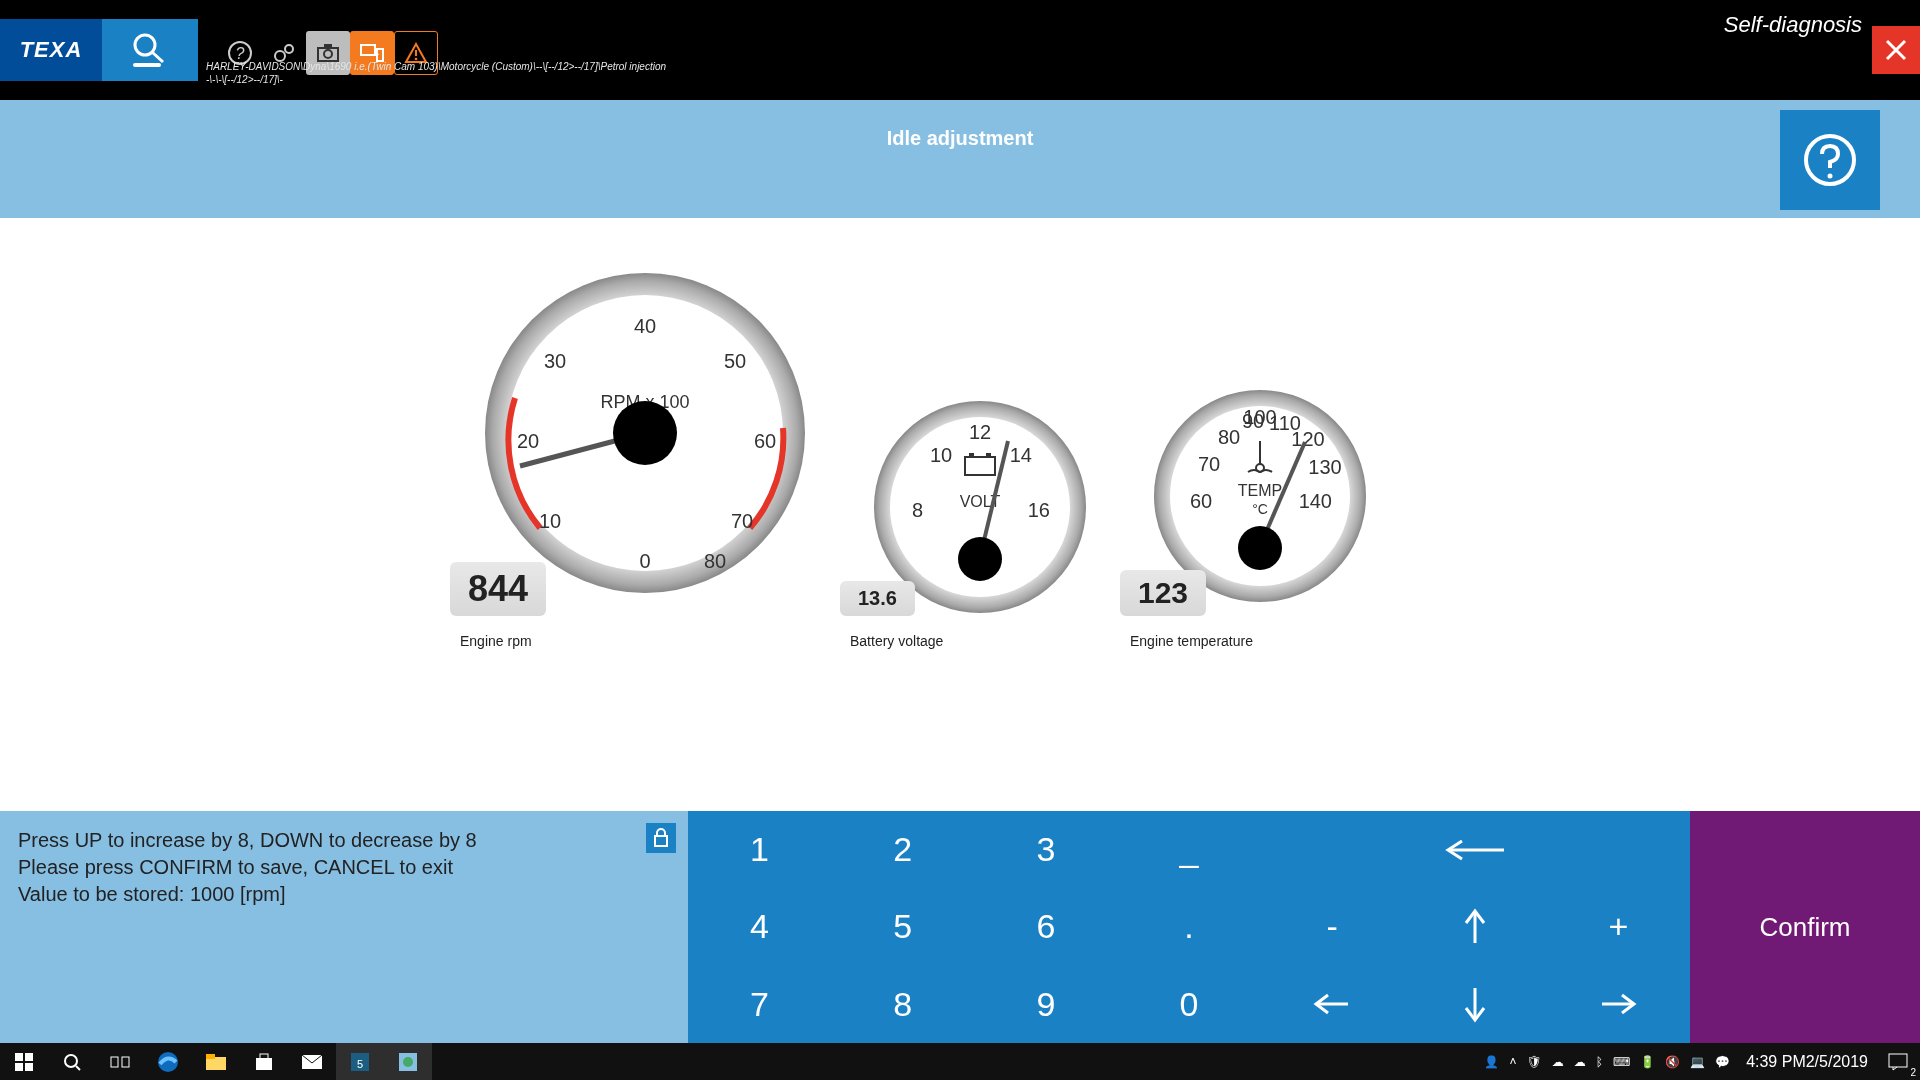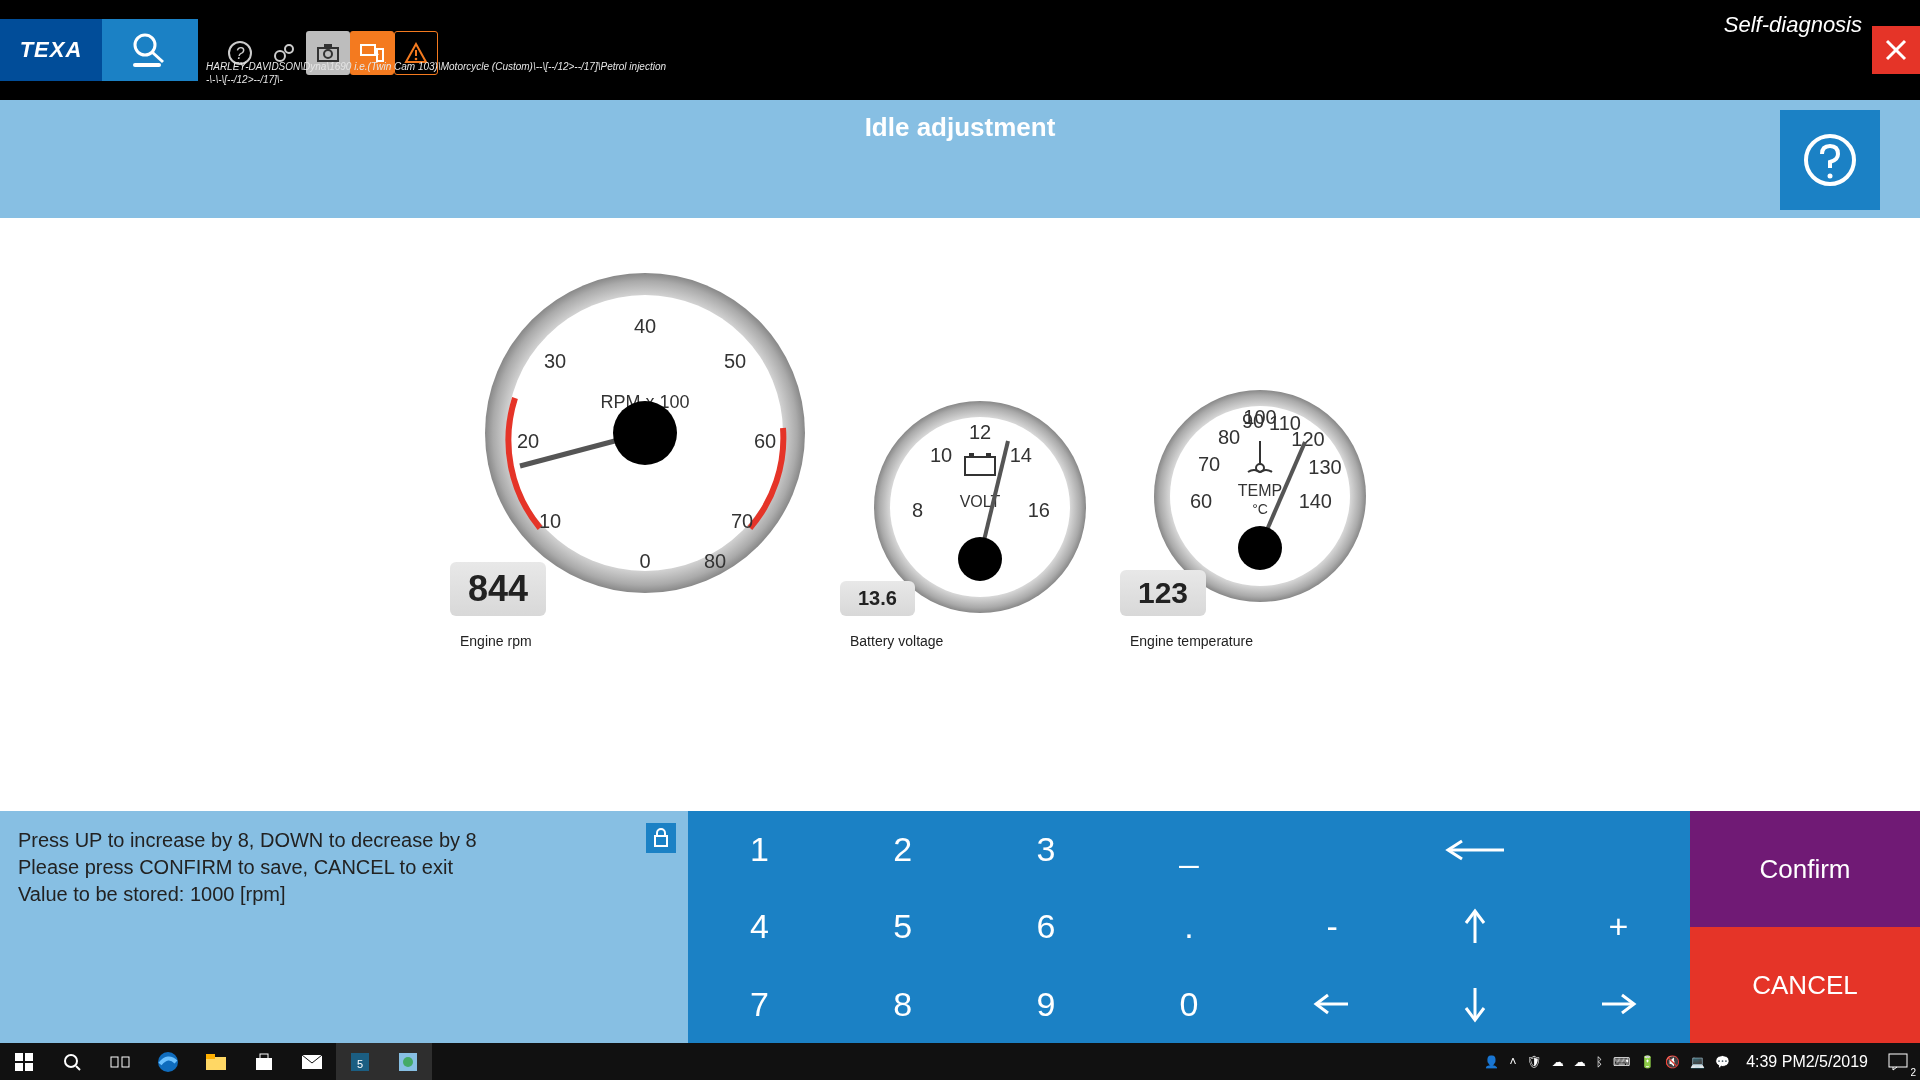--- a/index.html
+++ b/index.html
@@ -14,21 +14,21 @@
   .topbar-icons .ticon { width:44px; height:44px; display:flex; align-items:center; justify-content:center; border-radius:3px; }
   .ticon.camera { background:#bdbdbd; }
   .ticon.vehicle { background:#f47a1f; }
   .ticon.warn { border:1px solid #f47a1f; }
   .bread { position:absolute; left:206px; top:60px; font-size:10px; color:#e6e6e6; line-height:1.3; }
   .selfdiag { margin-left:auto; color:#fff; font-size:22px; padding:12px 10px 0 0; align-self:flex-start; }
   .closebtn { width:48px; height:48px; margin-top:0; background:#e53428; display:flex; align-items:center; justify-content:center; }
 
   
   .banner { height:118px; background:#87bfe3; position:relative; display:flex; align-items:flex-start; justify-content:center; }
-  .banner-title { color:#fff; font-weight:600; font-size:26px; margin-top:12px; }
+  .banner-title { color:#fff; font-weight:600; font-size:20px; margin-top:27px; }
   .help-box { position:absolute; right:40px; top:10px; width:100px; height:100px; background:#1b81c5; display:flex; align-items:center; justify-content:center; }
 
   
   .main { flex:1; background:#fff; position:relative; }
   .gauges { position:absolute; left:480px; top:50px; display:flex; align-items:flex-end; gap:60px; }
   .gauge-box { display:flex; flex-direction:column; align-items:flex-start; position:relative; }
   .val-tag { background:linear-gradient(#e8e8e8,#d8d8d8); border-radius:6px; padding:6px 18px; font-size:36px; font-weight:bold; color:#222; margin-top:-36px; position:relative; left:-30px; z-index:2;}
   .gauge-label { font-size:14px; font-weight:normal; color:#222; margin-top:17px; margin-left:-20px; }
   .gauge-svg-big { width:330px; height:330px; }
   .gauge-svg-sm { width:220px; height:220px; }
@@ -276,21 +276,20 @@
       <div class="key">
         <svg width="40" height="26">
             <line x1="4" y1="13" x2="34" y2="13" stroke="#fff" stroke-width="3"></line>
             <polyline points="24,4 36,13 24,22" stroke="#fff" stroke-width="3" fill="none"></polyline>
           </svg>
       </div>
     </div>
 
     <div class="actcol">
       <div class="btn-confirm">Confirm</div>
-      <div class="btn-cancel">CANCEL</div>
     </div>
   </div>
 </div>
 
 <div class="taskbar">
   <div class="tbtn">
       <svg width="18" height="18">
         <rect x="0" y="0" width="8" height="8" fill="#fff"></rect>
         <rect x="10" y="0" width="8" height="8" fill="#fff"></rect>
         <rect x="0" y="10" width="8" height="8" fill="#fff"></rect>

